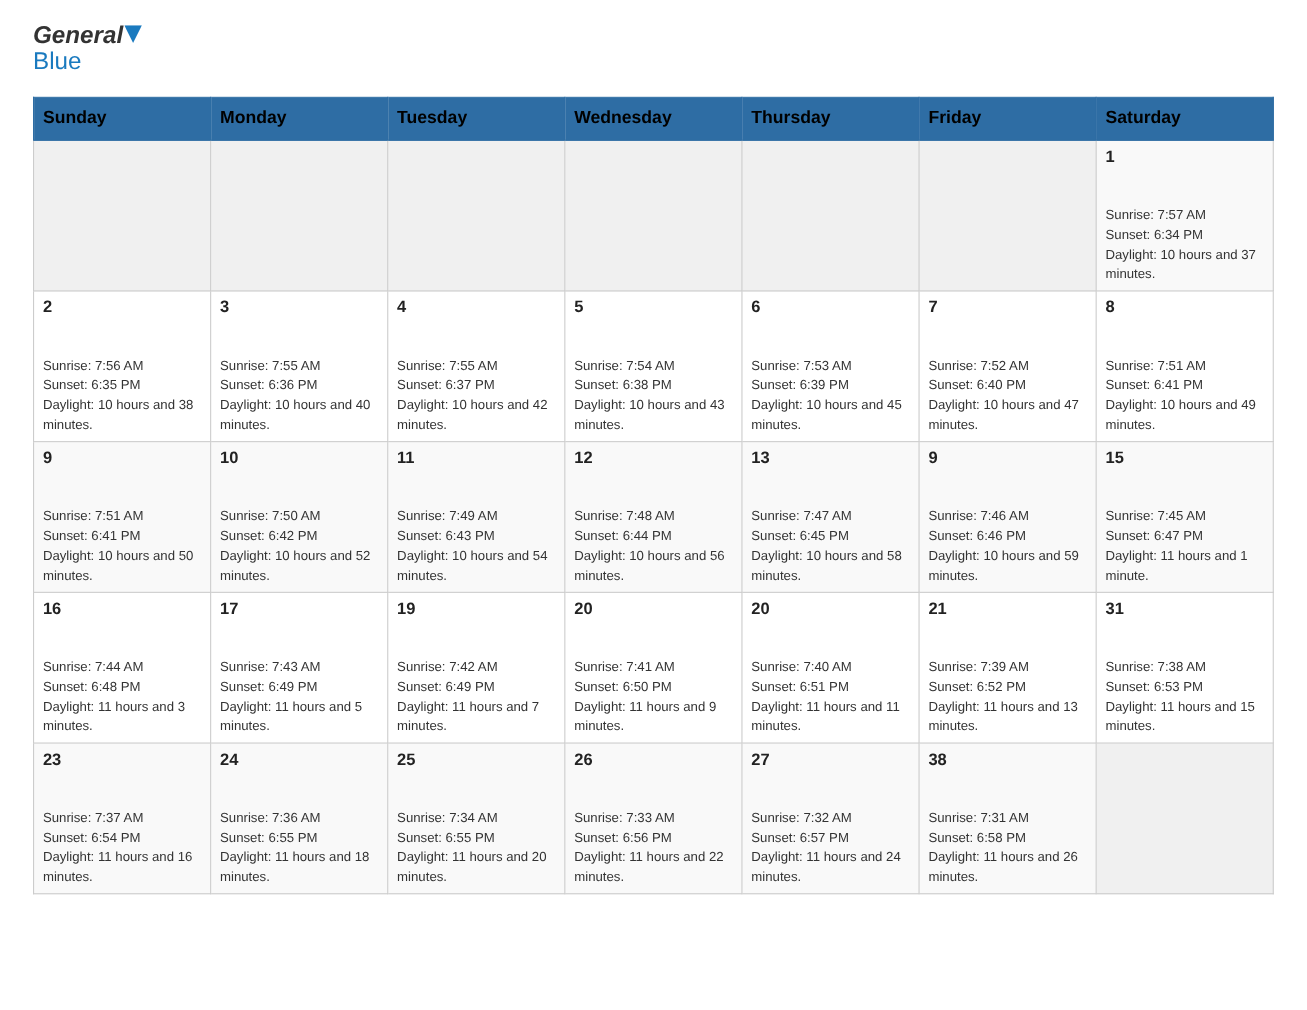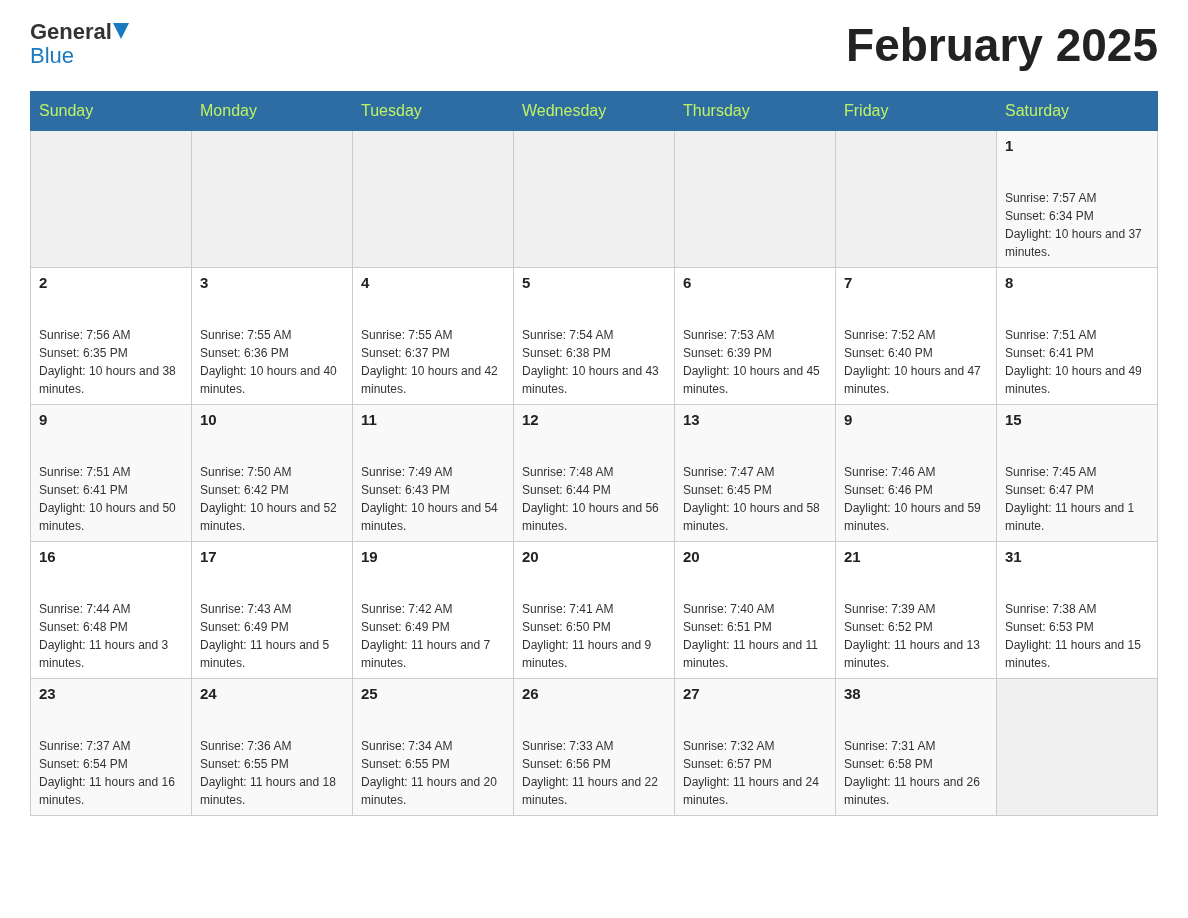--- a/index.html
+++ b/index.html
@@ -17,20 +17,21 @@
       margin-bottom: 20px;
     }
     .logo {
       display: flex;
       align-items: center;
     }
     .logo-text-general {
       font-size: 22px;
       font-weight: bold;
       color: #333;
+      font-style: italic;
     }
     .logo-text-blue {
       font-size: 22px;
       font-weight: normal;
       color: #1a7abf;
     }
     .logo-wrapper {
       display: flex;
       flex-direction: column;
       line-height: 1.1;
@@ -53,23 +54,23 @@
       font-weight: normal;
       color: #444;
       margin-top: 4px;
     }
     .calendar {
       width: 100%;
       border-collapse: collapse;
     }
     .calendar thead tr th {
       background: #2e6da4;
-      color: #bef264;
+      color: #000000;
       font-size: 16px;
-      font-weight: normal;
+      font-weight: bold;
       padding: 10px 8px;
       text-align: left;
       border: 1px solid #2e6da4;
     }
     .calendar tbody tr td {
       border: 1px solid #ccc;
       vertical-align: top;
       padding: 6px 8px;
       width: 14.28%;
       min-height: 100px;
@@ -114,21 +115,20 @@
         <svg width="20" height="20" viewBox="0 0 20 20" style="margin-left:1px;margin-top:2px;">
           <polygon points="0,0 16,0 8,16" fill="#1a7abf"></polygon>
         </svg>
       </div>
       <div>
         <span class="logo-text-blue">Blue</span>
       </div>
     </div>
   </div>
   <div class="title-block">
-    <h1>February 2025</h1>
   </div>
 </div>
 
 <table class="calendar">
   <thead>
     <tr>
       <th>Sunday</th>
       <th>Monday</th>
       <th>Tuesday</th>
       <th>Wednesday</th>

